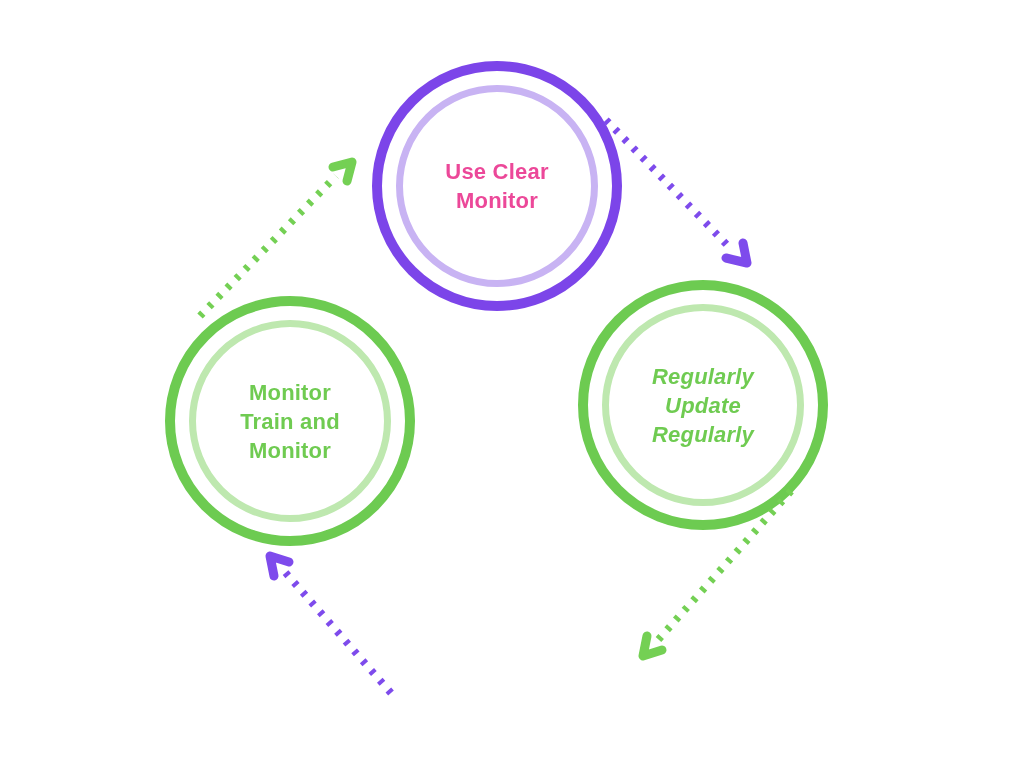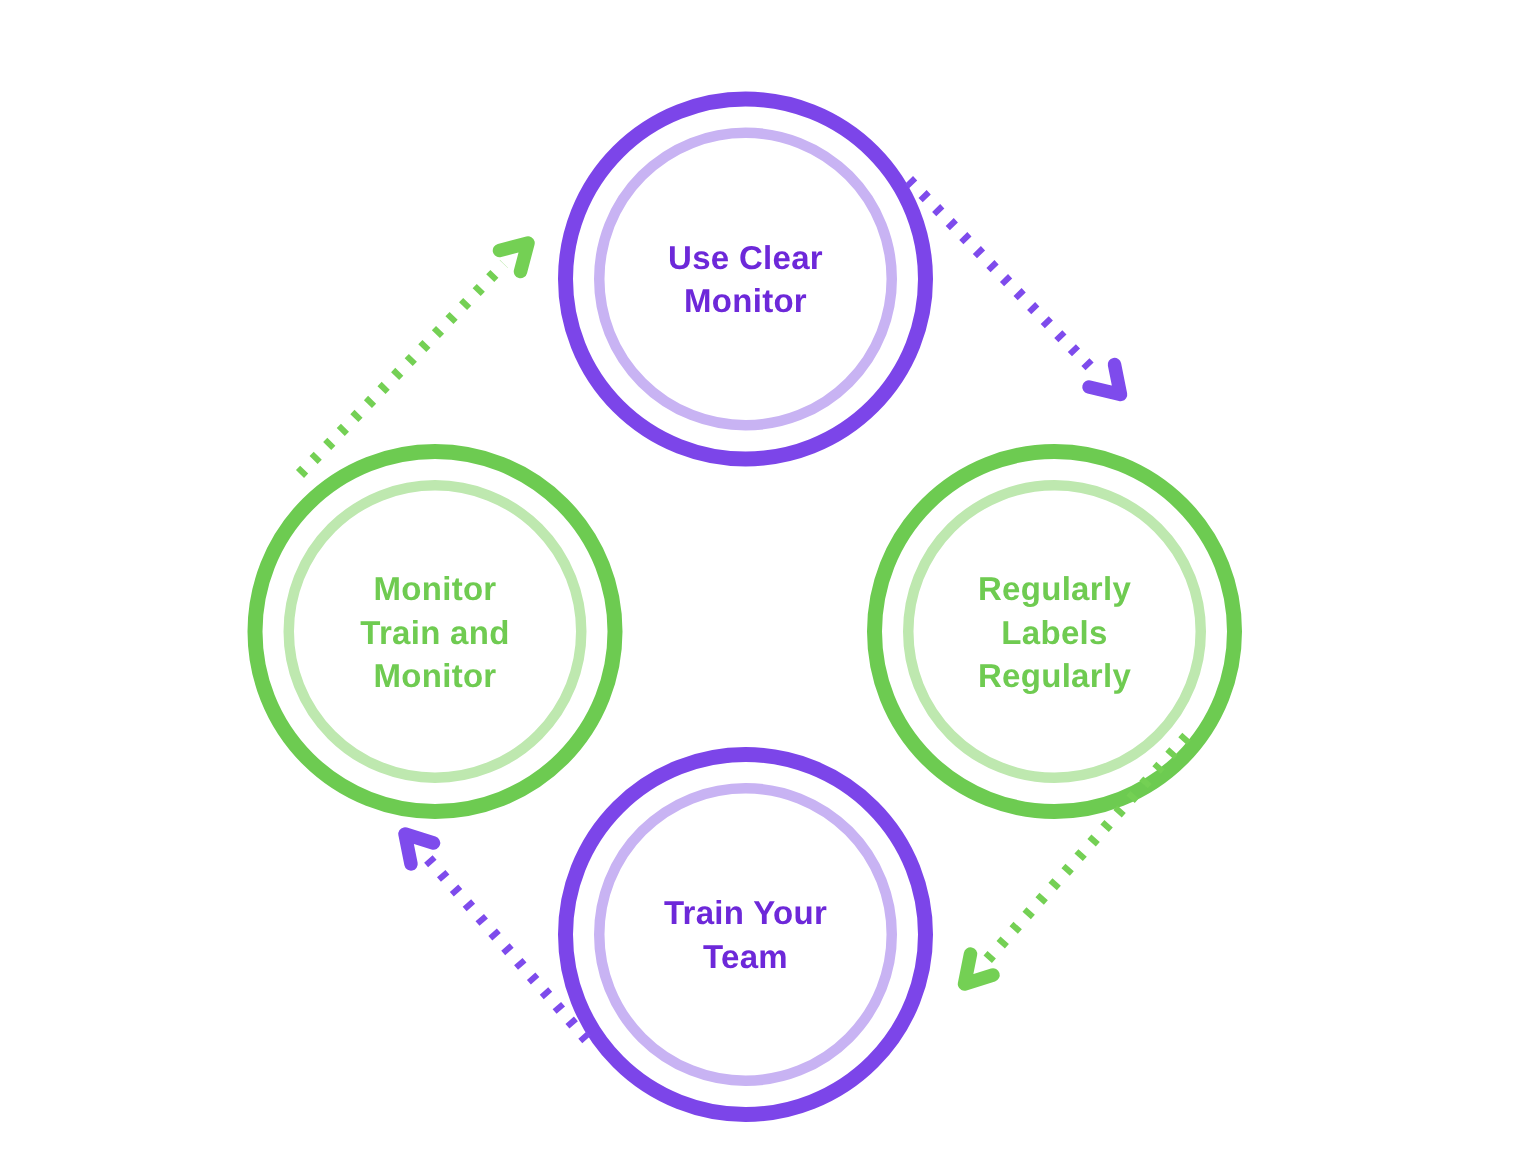--- a/index.html
+++ b/index.html
@@ -14,21 +14,21 @@
     height: 768px;
     background: #ffffff;
     overflow: hidden;
   }
   .node {
     position: absolute;
     width: 250px;
     height: 250px;
   }
   .node-top    { left: 372px; top: 61px; }
-  .node-right  { left: 578px; top: 296px; }
+  .node-right  { left: 578px; top: 280px; font-style: italic; }
   .node-bottom { left: 372px; top: 498px; }
   .node-left   { left: 165px; top: 296px; }
 
   .ring-outer {
     position: absolute;
     inset: 0;
     border-radius: 50%;
     border: 10px solid transparent;
     box-sizing: border-box;
   }
@@ -47,21 +47,21 @@
     align-items: center;
     justify-content: center;
     text-align: center;
     font-weight: 700;
     font-size: 22px;
     line-height: 29px;
     letter-spacing: 0.2px;
   }
   .theme-purple .ring-outer { border-color: #7C45E9; }
   .theme-purple .ring-inner { border-color: #C8B3F3; }
-  .theme-purple .node-label { color: #6d28d9; }
+  .theme-purple .node-label { color: #ec4899; }
   .theme-green  .ring-outer { border-color: #6DCB51; }
   .theme-green  .ring-inner { border-color: #BEE8AF; }
   .theme-green  .node-label { color: #6FCB51; }
 
   .arrow-layer {
     position: absolute;
     inset: 0;
     width: 1024px;
     height: 768px;
     pointer-events: none;
@@ -91,33 +91,25 @@
       <div>Use Clear</div>
       <div>Monitor</div>
     </div>
   </div>
 
   <div class="node node-right theme-green">
     <div class="ring-outer"></div>
     <div class="ring-inner"></div>
     <div class="node-label">
       <div>Regularly</div>
-      <div>Labels</div>
+      <div>Update</div>
       <div>Regularly</div>
     </div>
   </div>
 
-  <div class="node node-bottom theme-purple">
-    <div class="ring-outer"></div>
-    <div class="ring-inner"></div>
-    <div class="node-label">
-      <div>Train Your</div>
-      <div>Team</div>
-    </div>
-  </div>
 
   <div class="node node-left theme-green">
     <div class="ring-outer"></div>
     <div class="ring-inner"></div>
     <div class="node-label">
       <div>Monitor</div>
       <div>Train and</div>
       <div>Monitor</div>
     </div>
   </div>

